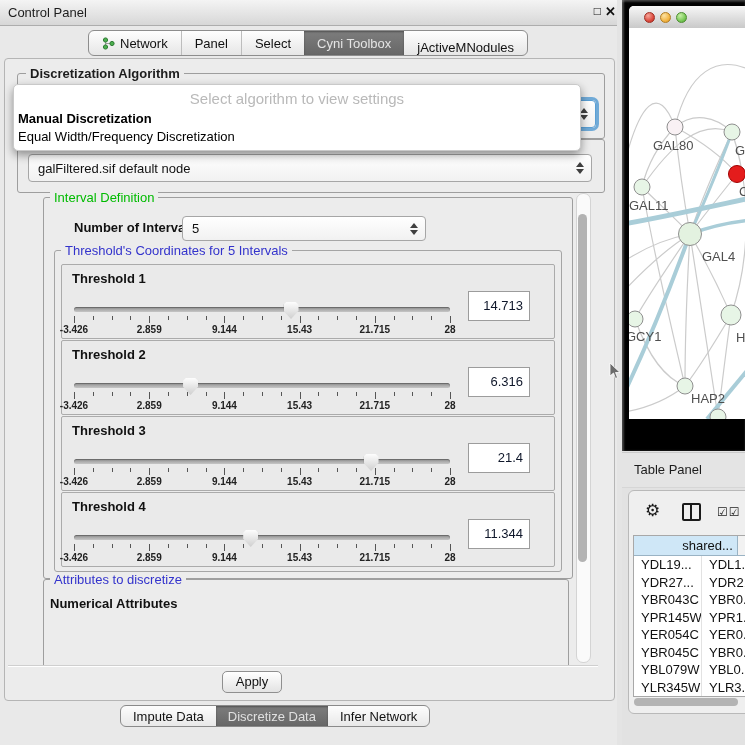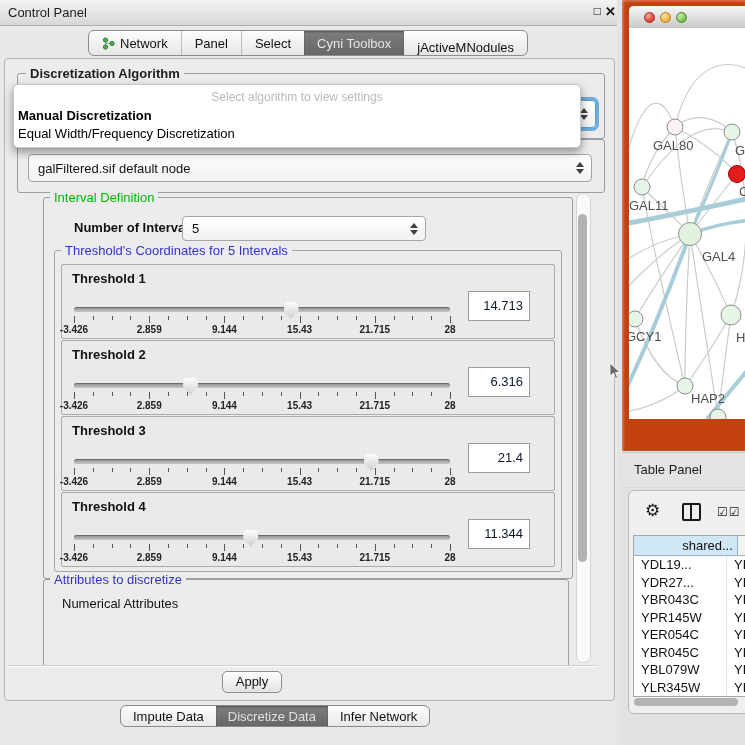--- a/index.html
+++ b/index.html
@@ -46,21 +46,21 @@
      justify-content:center;gap:2px;padding-right:3px;}
   .tri-up{width:0;height:0;border-left:4px solid transparent;border-right:4px solid transparent;
      border-bottom:5px solid #3f3f3f;}
   .tri-dn{width:0;height:0;border-left:4px solid transparent;border-right:4px solid transparent;
      border-top:5px solid #3f3f3f;}
   .focused{box-shadow:0 0 0 3px rgba(90,159,212,.85);border-color:#5a9fd4;}
 
   
   #algo-popup{left:8px;top:25px;width:566px;background:#fff;border:1px solid #c9c9c9;
      border-radius:5px;box-shadow:0 4px 10px rgba(0,0,0,.4);z-index:50;padding:3px 0 4px 0;}
-  #popup-hint{font-size:12px;color:#b9b9b9;text-align:center;padding:2px 0 3px 0;}
+  #popup-hint{font-size:15px;color:#b9b9b9;text-align:center;padding:2px 0 3px 0;}
   .popup-option{font-size:13px;color:#000;padding:1px 4px;line-height:16px;}
   .popup-option.current{font-weight:bold;}
 
   
   #scroll-area{left:8px;top:132px;width:580px;height:474px;overflow:hidden;}
   #v-scrollbar{position:absolute;right:2px;top:2px;width:13px;height:468px;
      background:#fafafa;border:1px solid #d4d4d4;border-radius:7px;}
   #v-thumb{position:absolute;left:1px;top:20px;width:9px;height:348px;background:#b3b3b3;
      border-radius:5px;}
 
@@ -83,21 +83,21 @@
   .tick.minor{top:13px;height:4px;}
   .tick.major{top:13px;height:7px;}
   .scale-num{position:absolute;top:21px;transform:translateX(-50%);
      font-size:10px;font-weight:bold;color:#222;white-space:nowrap;}
   .value-field{position:absolute;right:24px;top:26px;width:54px;height:28px;background:#fff;
      border:1px solid #9c9c9c;font-size:13px;color:#0f172a;text-align:right;
      line-height:28px;padding-right:6px;}
 
   
   #attributes-group{left:30px;top:388px;width:524px;height:112px;}
-  #num-attr-label{position:absolute;left:18px;top:16px;font-size:13px;font-weight:normal;color:#111;text-align:center;}
+  #num-attr-label{position:absolute;left:6px;top:16px;font-size:13px;font-weight:bold;color:#111;text-align:center;}
   #attr-list{position:absolute;left:12px;top:36px;width:456px;height:70px;background:#fff;
      border:1px solid #9a9a9a;overflow:hidden;}
   .attr-item{font-size:13px;color:#111;padding-left:8px;line-height:18px;white-space:nowrap;}
   #attr-vscroll{position:absolute;right:1px;top:1px;width:10px;bottom:1px;background:#ececec;border-left:1px solid #d0d0d0;}
   #attr-vthumb{position:absolute;left:1px;top:2px;width:7px;height:40px;background:#b0b0b0;border-radius:4px;}
 
   #sep-line{left:3px;top:606px;width:590px;height:1px;background:#cfcfcf;border-bottom:1px solid #fff;}
   #apply-btn{left:217px;top:612px;width:58px;height:20px;border:1px solid #8f8f8f;border-radius:5px;
      background:linear-gradient(#ffffff,#e3e3e3);font-size:13px;color:#111;text-align:center;
      line-height:19px;}
@@ -107,21 +107,21 @@
      border-radius:6px;overflow:hidden;background:linear-gradient(#fdfdfd,#e8e8e8);}
   .btab{display:flex;align-items:center;padding:0 12px;font-size:13px;color:#111;
      border-left:1px solid #bdbdbd;}
   .btab:first-child{border-left:none;}
   .btab.selected{background:linear-gradient(#7d7d7d,#676767);color:#e0e0e0;
      box-shadow:inset 0 1px 2px rgba(0,0,0,.35);border-left:none;}
   .btab.selected + .btab{border-left:none;}
 
   
   #gap-strip{left:617px;top:0;width:5px;height:745px;background:#e4e4e4;}
-  #network-frame{left:622px;top:0;width:123px;height:451px;background:#c2410c;
+  #network-frame{left:622px;top:0;width:123px;height:451px;background:#000000;
      box-shadow:inset 2px 0 2px rgba(255,255,255,.25), inset 0 2px 2px rgba(255,255,255,.2);}
   #net-window{position:absolute;left:7px;top:6px;width:116px;height:413px;background:#fff;
      border-radius:5px 0 0 0;overflow:hidden;}
   #net-titlebar{position:absolute;left:0;top:0;right:0;height:22px;
      background:linear-gradient(#f7f7f7,#c9c9c9);border-bottom:1px solid #8e8e8e;}
   .light{position:absolute;top:6px;width:11px;height:11px;border-radius:50%;}
   #light-red{left:15px;background:radial-gradient(circle at 35% 30%,#f6a79b,#da463a 65%,#b03024);
      border:1px solid #9d2e23;box-sizing:border-box;}
   #light-yellow{left:31px;background:radial-gradient(circle at 35% 30%,#fbe2a4,#f2b23f 65%,#cd8c27);
      border:1px solid #b07c22;box-sizing:border-box;}
@@ -140,21 +140,21 @@
   #split-icon::after{content:"";position:absolute;left:6px;top:0;width:2px;height:14px;background:#1a1a1a;}
   #check-icons{position:absolute;left:88px;top:14px;font-size:12px;color:#1a1a1a;letter-spacing:1px;}
   #data-table{position:absolute;left:4px;top:44px;width:112px;height:160px;background:#fff;
      border:1px solid #a8a8a8;overflow:hidden;}
   .t-header{display:flex;height:19px;border-bottom:1px solid #9ab3c4;}
   .t-hc1{width:75px;background:#cfe7f7;border-right:1px solid #9ab3c4;font-size:13px;color:#111;
      text-align:center;line-height:19px;overflow:hidden;white-space:nowrap;padding-left:44px;}
   .t-hc2{flex:1;background:#f2f2f2;font-size:13px;color:#111;padding-left:8px;line-height:19px;
      overflow:hidden;white-space:nowrap;}
   .t-row{display:flex;height:17.5px;font-size:13px;color:#111;}
-  .t-c1{width:93px;padding-left:7px;border-right:1px solid #e2e2e2;overflow:hidden;white-space:nowrap;
+  .t-c1{width:68px;padding-left:7px;border-right:1px solid #e2e2e2;overflow:hidden;white-space:nowrap;
      line-height:17.5px;box-sizing:border-box;}
   .t-c2{flex:1;padding-left:7px;overflow:hidden;white-space:nowrap;line-height:17.5px;}
   #h-scroll{position:absolute;left:4px;top:206px;width:112px;height:10px;}
   #h-thumb{position:absolute;left:1px;top:1px;width:104px;height:8px;background:#b4b4b4;border-radius:4px;}
 
   #cursor{left:609px;top:362px;z-index:99;}
 </style>
 </head>
 <body>
 

